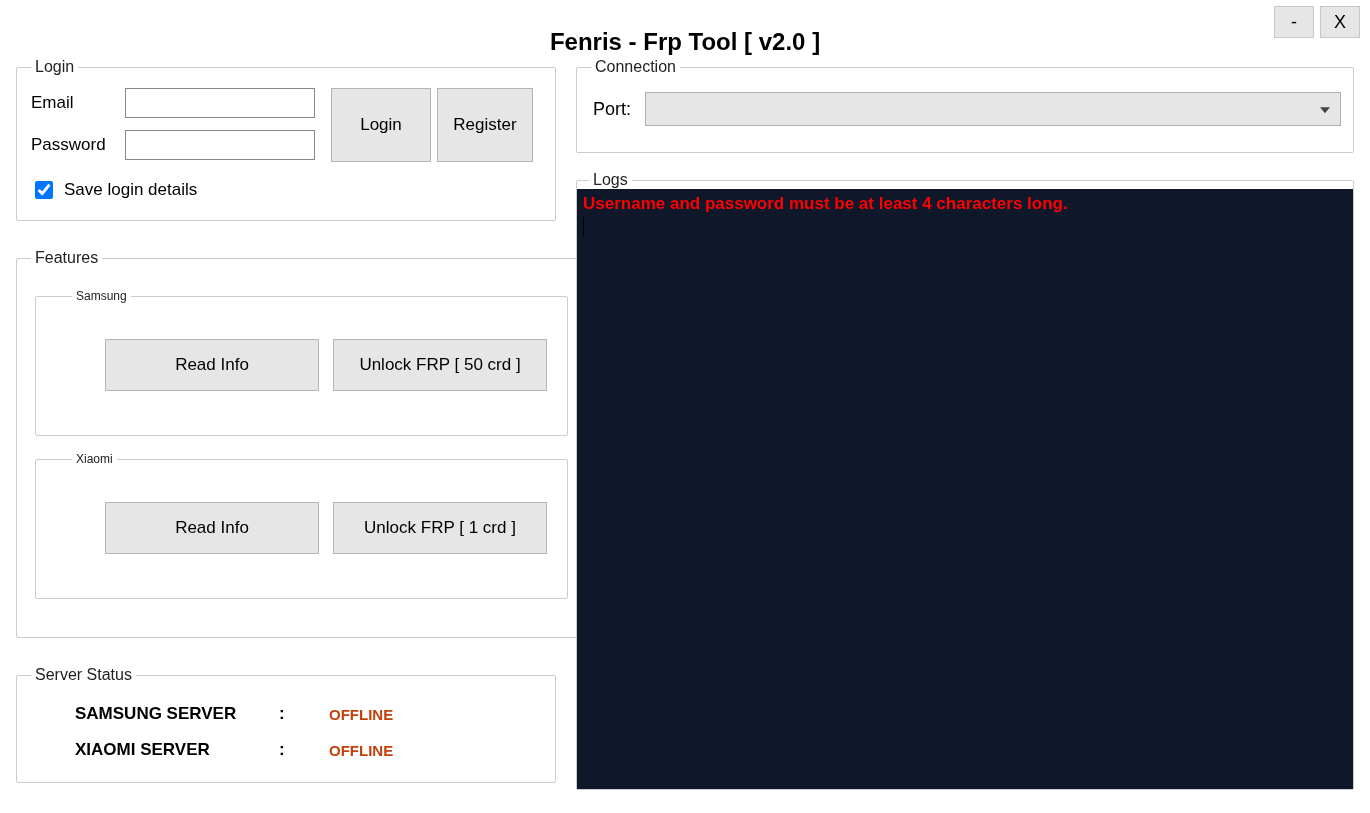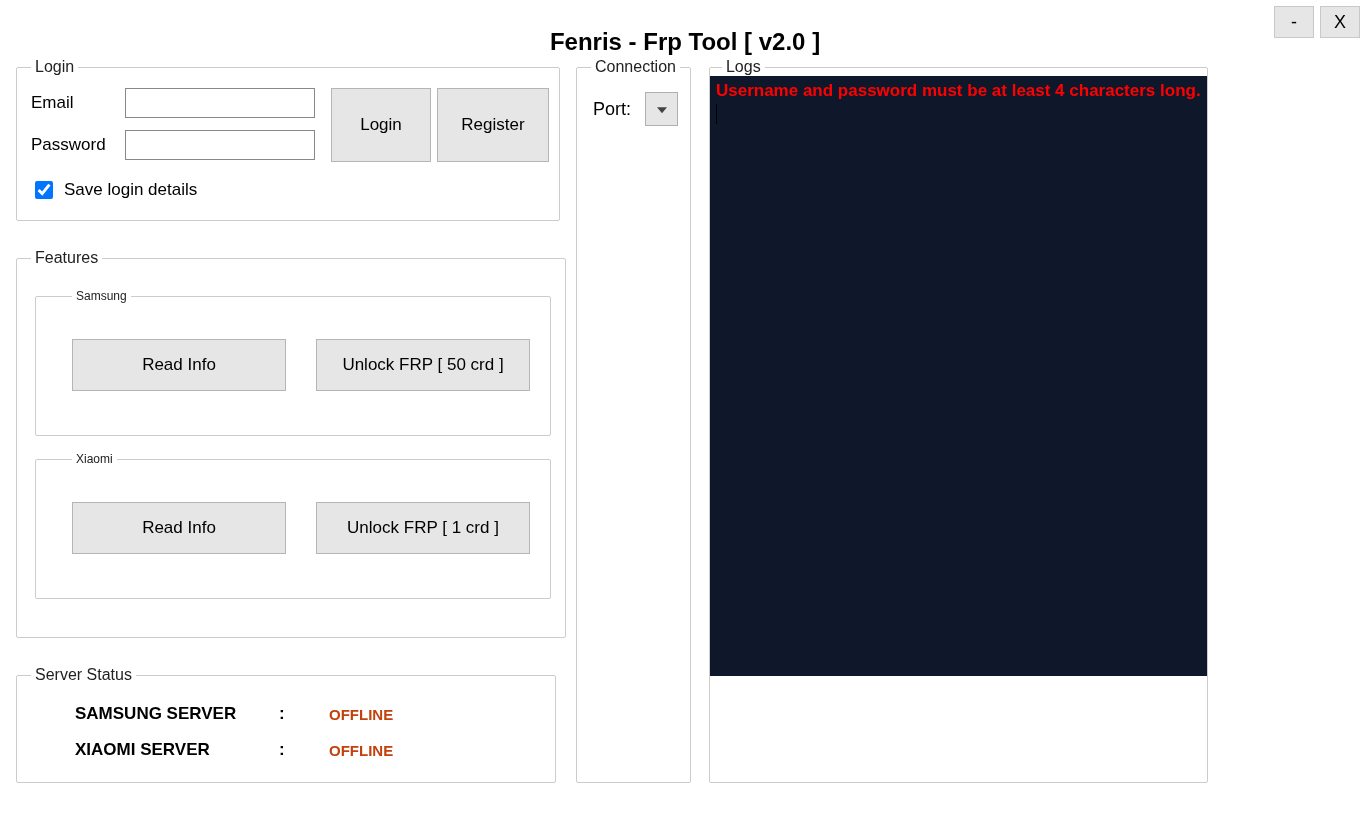--- a/index.html
+++ b/index.html
@@ -51,21 +51,21 @@
   }
   .left-col {
     width: 540px;
     display: flex;
     flex-direction: column;
     gap: 28px;
   }
   .right-col {
     flex: 1;
     display: flex;
-    flex-direction: row;
+    flex-direction: column;
     gap: 18px;
   }
   fieldset.box {
     border: 1px solid #ccc;
     border-radius: 2px;
     padding: 12px 10px 18px 14px;
     margin: 0;
     position: relative;
   }
   fieldset.box legend {
@@ -112,21 +112,21 @@
     cursor: pointer;
     display: flex;
     align-items: center;
     justify-content: center;
   }
   .btn.login-btn {
     width: 100px;
     height: 74px;
   }
   .btn.register-btn {
-    width: 112px;
+    width: 96px;
     height: 74px;
   }
   .save-row {
     margin-top: 16px;
     display: flex;
     align-items: center;
     gap: 8px;
     font-size: 17px;
   }
   .save-row input[type="checkbox"] {
@@ -145,21 +145,22 @@
     border-radius: 2px;
     padding: 36px 20px 44px 36px;
     margin: 0;
   }
   fieldset.sub legend {
     padding: 0 4px;
     font-size: 12px;
   }
   .sub-btns {
     display: flex;
-    gap: 30px;
+    gap: 14px;
+    margin-left: 33px;
   }
   .btn.feature-btn {
     width: 214px;
     height: 52px;
   }
   .status-body {
     padding: 8px 2px 4px 44px;
     display: flex;
     flex-direction: column;
     gap: 16px;

